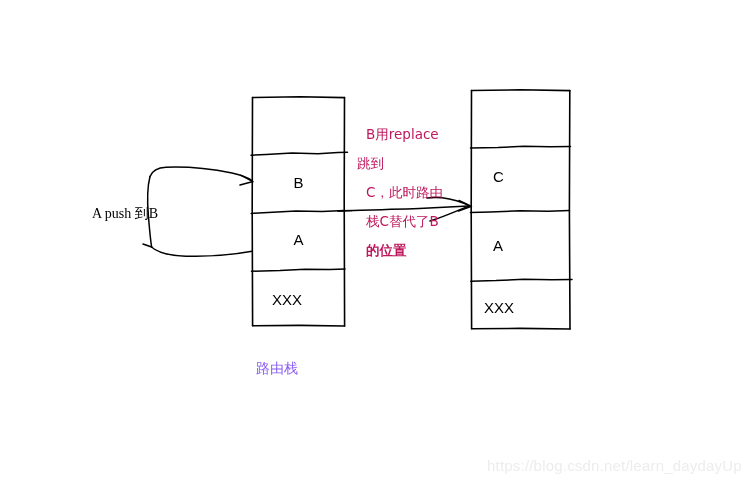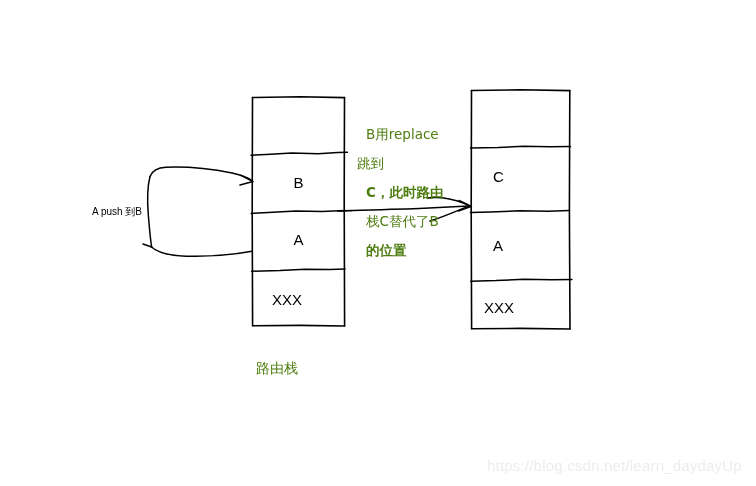--- a/index.html
+++ b/index.html
@@ -38,35 +38,35 @@
   }
   
   .cell-letter {
     font-size: 15px;
     font-family: "Liberation Sans", "DejaVu Sans", sans-serif;
   }
   .cell-letter-center {
     text-align: center;
   }
   .annot-cn {
-    font-size: 10px;
-    font-family: Liberation Sans, sans-serif;
+    font-size: 14px;
+    font-family: Liberation Serif, serif;
   }
   .note-line {
     position: absolute;
     font-size: 13.5px;
-    color: #4d7c0f;
+    color: #be185d;
     white-space: pre;
     font-family: "DejaVu Sans", "Liberation Sans", sans-serif;
     line-height: 1;
   }
   .caption {
     position: absolute;
     font-size: 14px;
-    color: #4d7c0f;
+    color: #8b5cf6;
     white-space: pre;
     font-family: "DejaVu Sans", "Liberation Sans", sans-serif;
   }
   .watermark {
     position: absolute;
     font-size: 15px;
     color: #ededed;
     white-space: pre;
     font-family: "Liberation Sans", "DejaVu Sans", sans-serif;
     letter-spacing: 0.2px;
@@ -176,21 +176,21 @@
   <div class="txt cell-letter" style="left:493px; top:238px;">A</div>
 
   <div class="txt cell-letter" style="left:484px; top:300px;">XXX</div>
 
   <div class="txt annot-cn" style="left:92px; top:207px;">A push 到B</div>
 
   <div class="note-line" style="left:366px; top:128px;">B用replace</div>
 
   <div class="note-line" style="left:357px; top:157px;">跳到</div>
 
-  <div class="note-line" style="left:366px; top:186px;font-weight:bold;">C，此时路由</div>
+  <div class="note-line" style="left:366px; top:186px;">C，此时路由</div>
 
   <div class="note-line" style="left:366px; top:215px;">栈C替代了B</div>
 
   <div class="note-line" style="left:366px; top:244px;font-weight:bold;">的位置</div>
 
   <div class="caption" style="left:256px; top:360px;">路由栈</div>
 
   <div class="watermark" style="left:487px; top:457px;">https://blog.csdn.net/learn_daydayUp</div>
 
 </div>

